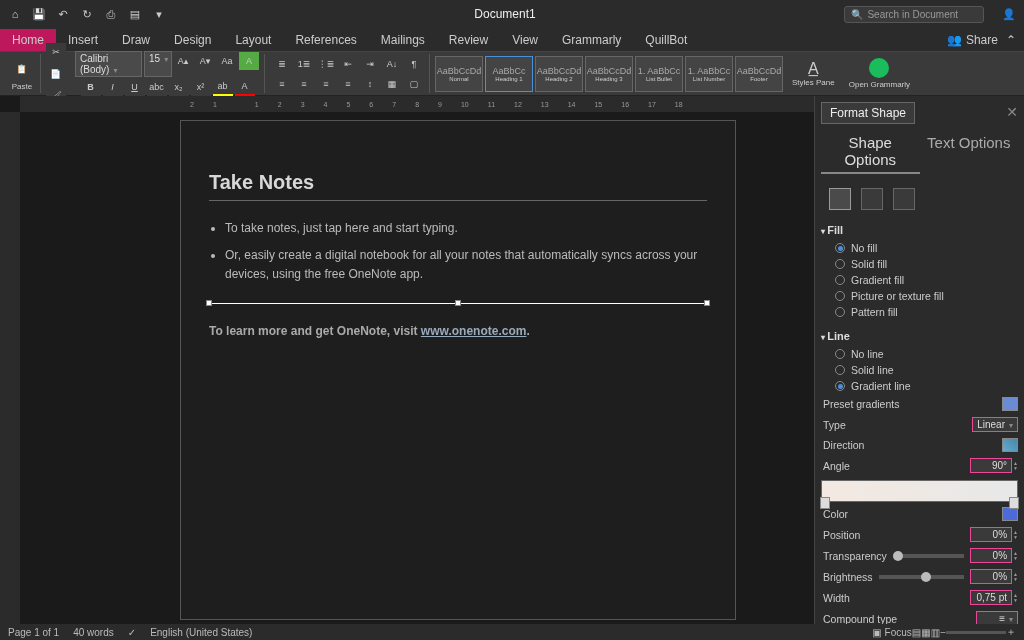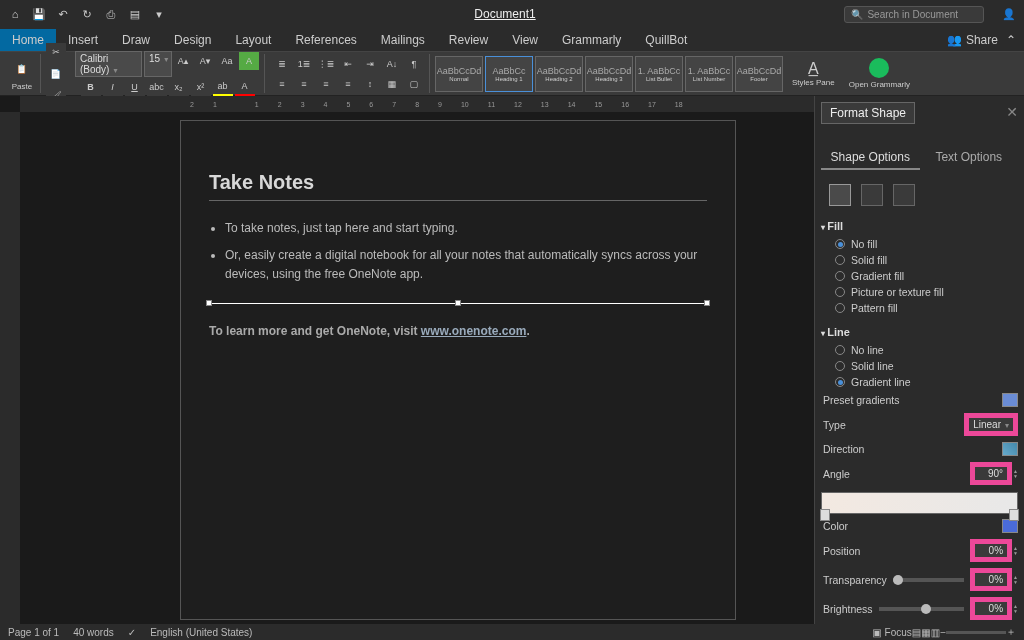--- a/index.html
+++ b/index.html
@@ -1,24 +1,24 @@
 <!DOCTYPE html>
 <html><head>
 <meta charset="utf-8">
 <style>
 * { margin:0; padding:0; box-sizing:border-box; font-family:-apple-system,Segoe UI,sans-serif; }
 body { background:#1a1a1a; color:#ccc; width:1024px; height:640px; overflow:hidden; font-size:11px; position:relative;}
 .titlebar { height:28px; background:#2b2b2b; display:flex; align-items:center; padding:0 8px; gap:12px; }
 .tb-icons { display:flex; gap:10px; align-items:center;}
 .tb-icon { width:14px; height:14px; cursor:pointer; fill:#ccc; display:flex; align-items:center; justify-content:center;}
-.doc-title { flex:1; text-align:center; font-size:12px; color:#eee; font-weight:500;text-decoration:underline;}
+.doc-title { flex:1; text-align:center; font-size:12px; color:#eee; font-weight:500;}
 .search { background:#3a3a3a; border:1px solid #555; border-radius:3px; padding:2px 6px; width:140px; display:flex; align-items:center; gap:4px; font-size:10px; color:#999;}
 .tabbar { height:24px; background:#2b2b2b; display:flex; align-items:center; font-size:12px; border-bottom:1px solid #444;}
 .tab { padding:4px 12px; cursor:pointer; color:#ccc;}
-.tab.active { background:#0369a1;}
+.tab.active { background:#be185d;}
 .tab-right { margin-left:auto; display:flex; align-items:center; gap:8px; padding-right:8px;}
 .ribbon { height:44px; background:#3a3a3a; display:flex; align-items:center; padding:2px 4px; gap:2px; border-bottom:1px solid #222;}
 .rib-group { display:flex; flex-direction:column; align-items:center; padding:0 4px; height:100%; justify-content:center;}
 .rib-group.border { border-right:1px solid #555;}
 .rib-btn { width:20px; height:18px; background:#3a3a3a; margin:1px; display:flex; align-items:center; justify-content:center; cursor:pointer; font-size:9px;}
 .rib-row { display:flex;}
 .combo { background:#4a4a4a; border:1px solid #666; font-size:10px; padding:1px 4px; color:#ddd;}
 .style-card { width:48px; height:36px; background:#444; border:1px solid #666; display:flex; flex-direction:column; align-items:center; justify-content:center; font-size:6px; margin:0 1px; cursor:pointer;}
 .style-card.blue{ border-color:#4a90d9;}
 .style-big { font-size:9px; color:#aaa;}
@@ -32,33 +32,33 @@
 .page ul { margin-left:16px; font-size:12px; line-height:1.6; color:#bbb;}
 .page ul li { margin-bottom:8px;}
 .sel-line { position:relative; height:1px; background:#fff; margin:18px 0;}
 .handle { position:absolute; width:6px; height:6px; background:#fff; border:1px solid #888; top:-3px;}
 .h1{left:-3px;} .h2{left:50%; margin-left:-3px;} .h3{right:-3px;}
 .learn { font-size:12px; color:#aaa; margin-top:20px; font-weight:600;}
 .learn a { color:#9ab; text-decoration:underline;}
 .side { position:absolute; right:0; top:96px; bottom:16px; width:210px; background:#2b2b2b; border-left:1px solid #444; padding:4px 6px; font-size:11px; overflow:auto;}
 .side-title { display:inline-block; background:#3a3a3a; border:1px solid #666; padding:3px 8px; font-size:12px; color:#eee; margin:2px 0 6px 0;}
 .side-close { float:right; font-size:14px; color:#888; cursor:pointer; margin-top:4px;}
-.side-tabs { display:flex; font-size:12px; color:#aaa; margin-bottom:10px;margin-top:16px;}
+.side-tabs { display:flex; font-size:15px; color:#aaa; margin-bottom:10px;}
 .side-tabs span { flex:1; text-align:center; padding:4px 0; cursor:pointer;}
 .side-tabs span.on { color:#ddd; border-bottom:2px solid #888;}
 .side-icons { display:flex; gap:10px; padding:4px 8px 10px;}
 .side-ico { width:22px; height:22px; border:1px solid #666; background:#3a3a3a; cursor:pointer;}
 .side-ico.on { border-color:#999; background:#4a4a4a;}
 .section-hd { font-size:11px; color:#ddd; padding:4px 0; cursor:pointer;font-weight:bold;}
 .section-hd:before { content:"▾ "; font-size:8px;}
 .radio-row { padding:2px 0 2px 14px; font-size:10.5px; color:#ccc; display:flex; align-items:center; gap:6px;}
 .radio { width:10px; height:10px; border-radius:50%; border:1px solid #888; display:inline-block; position:relative;}
 .radio.on:after { content:""; width:5px; height:5px; background:#4a90d9; border-radius:50%; position:absolute; top:1.5px; left:1.5px;}
 .prop-row { display:flex; align-items:center; justify-content:space-between; padding:3px 0 3px 2px; font-size:10.5px;}
-.prop-row .val { background:#3a3a3a; border:5px solid #ec4899; padding:1px 4px; font-size:10px; min-width:42px; text-align:right; color:#ddd;}
+.prop-row .val { background:#3a3a3a; border:1px solid #ec4899; padding:1px 4px; font-size:10px; min-width:42px; text-align:right; color:#ddd;}
 .swatch { width:16px; height:14px; background:#6a8cd5; border:1px solid #888; display:inline-block;}
 .swatch2 { background:linear-gradient(45deg,#6ac,#48a);}
 .grad-track { height:22px; background:linear-gradient(90deg,#f3e9e1,#e8e8e8); border:1px solid #666; margin:4px 0 2px; position:relative;}
 .stop { position:absolute; bottom:-8px; width:10px; height:12px; background:#ddd; border:1px solid #888;}
 .slider { flex:1; height:4px; background:#555; margin:0 6px; position:relative;}
 .slider .thumb { width:10px; height:10px; background:#bbb; border-radius:50%; position:absolute; top:-3px;}
 .stepper { display:flex; align-items:center;}
 .stepper .arrows { display:flex; flex-direction:column; font-size:5px; line-height:5px; margin-left:1px; color:#999;}
 .status { position:absolute; bottom:0; left:0; right:0; height:16px; background:#2b2b2b; display:flex; align-items:center; font-size:10px; color:#bbb; padding:0 8px; gap:14px;}
 .status .right { margin-left:auto; display:flex; align-items:center;}

